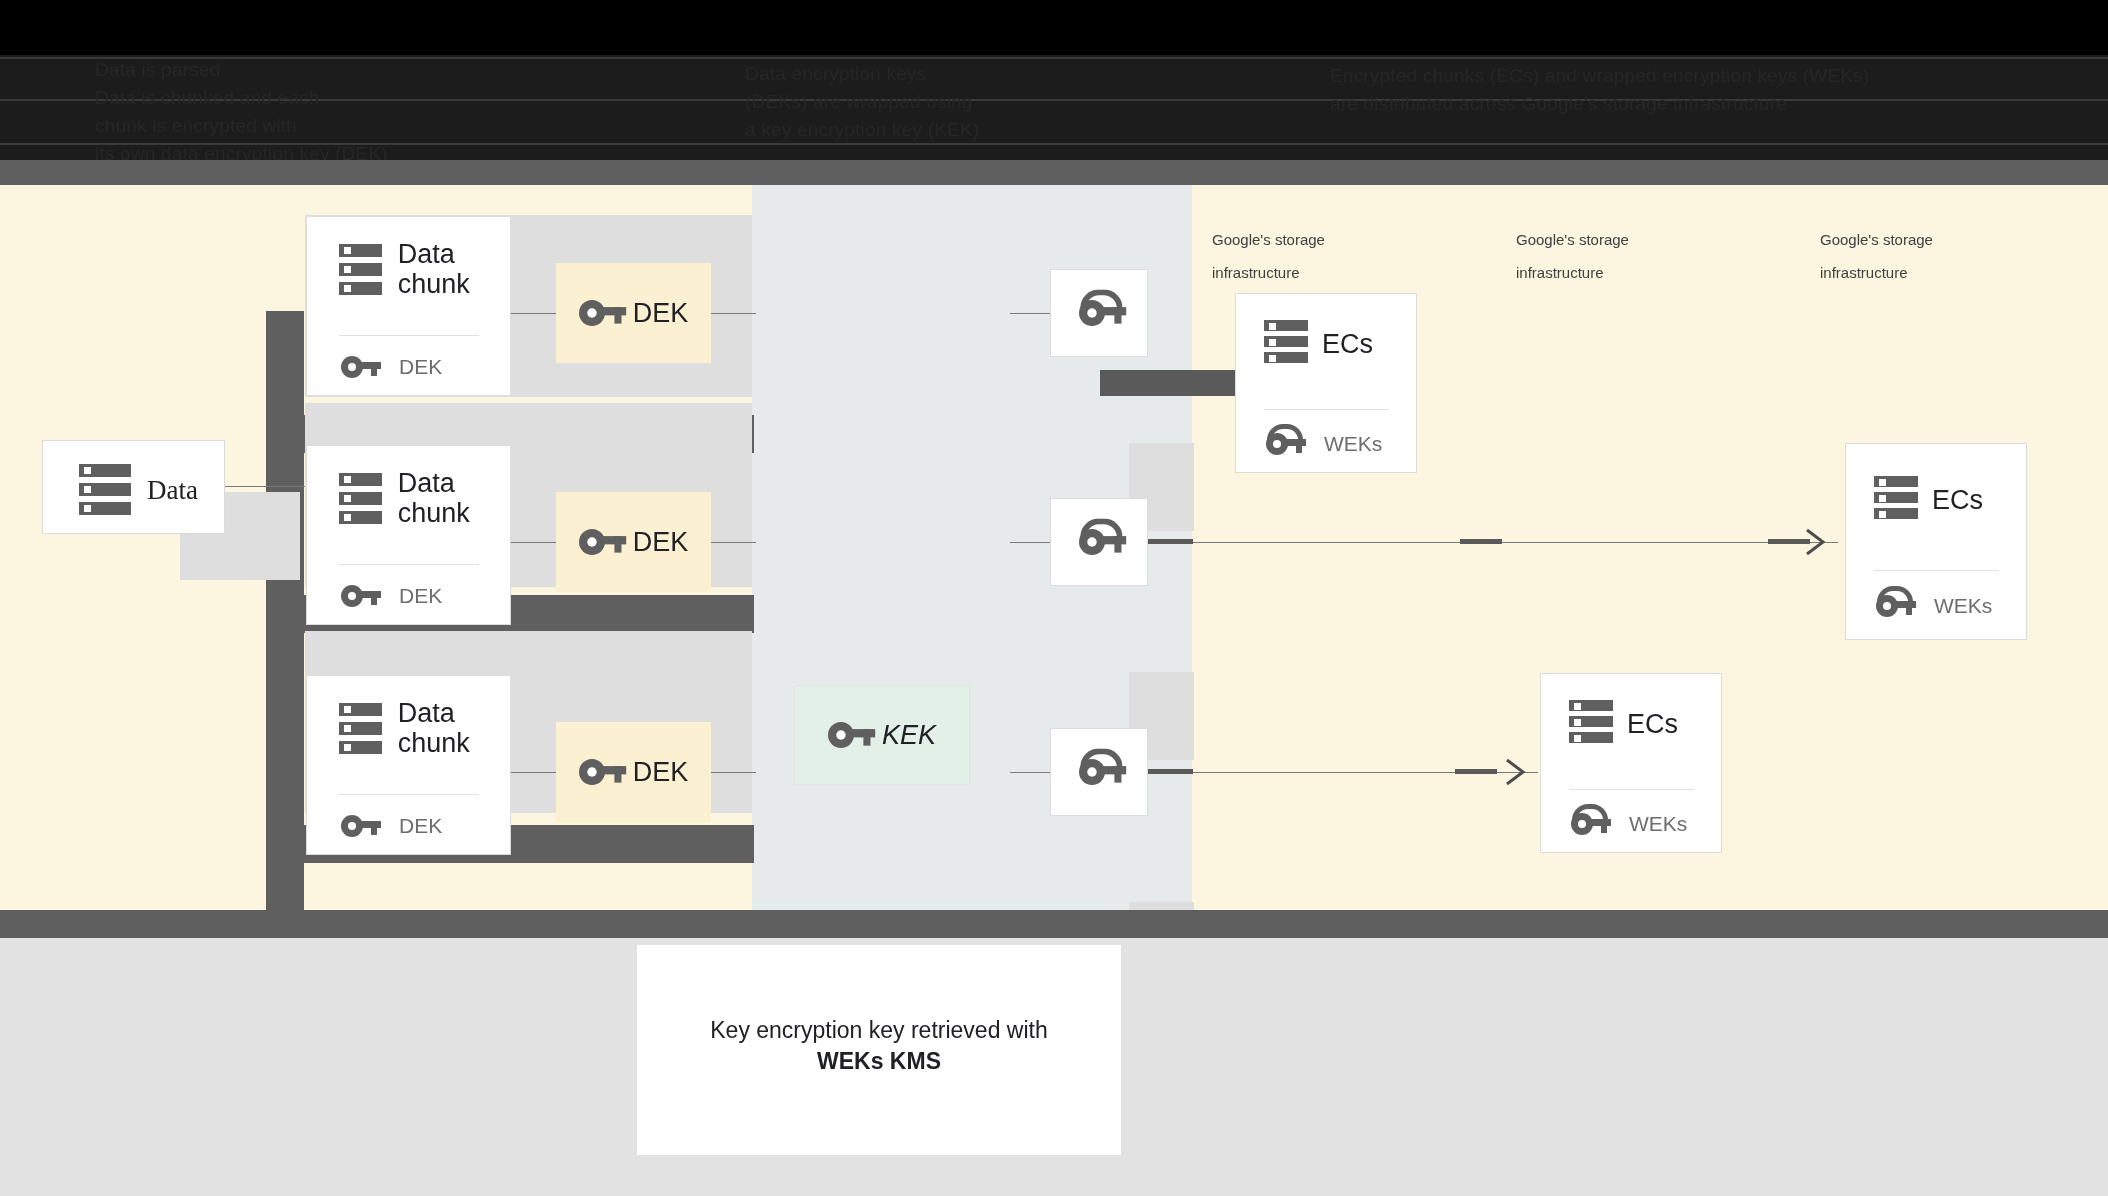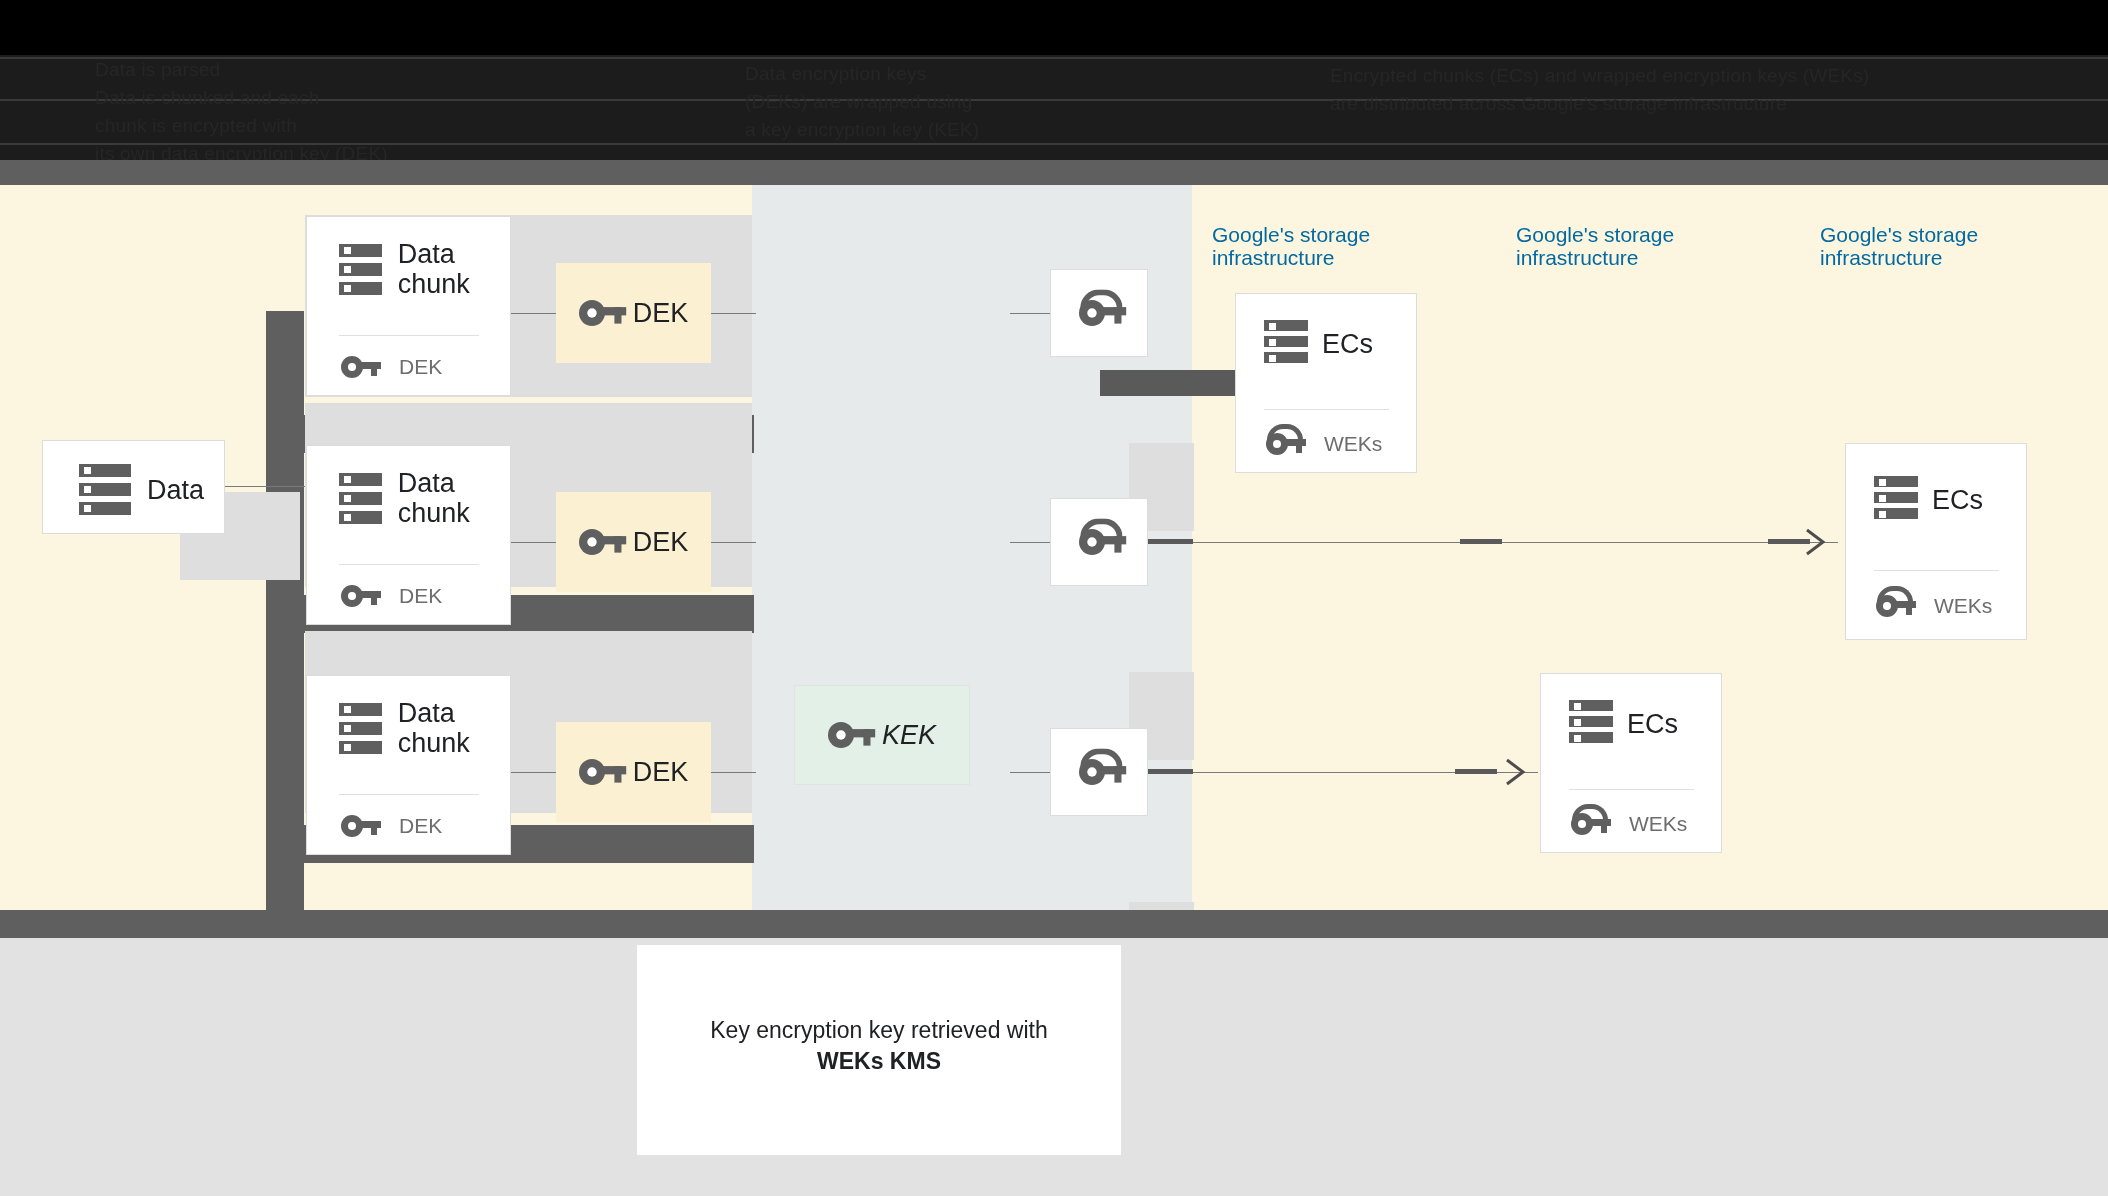--- a/index.html
+++ b/index.html
@@ -43,21 +43,21 @@
   .tbox-label{font-size:27px;color:#202124;}
 
   
   .keysq{position:absolute;background:#fff;border:1px solid #dcdcdc;
          display:flex;align-items:center;justify-content:center;box-sizing:border-box;}
 
   
   .line{position:absolute;background:#5a5a5a;}
   .thinline{position:absolute;background:#7a7a7a;height:1px;}
 
-  .infra{position:absolute;font-size:21px;line-height:23px;color:#0369a1;white-space:pre-line;}
+  .infra{position:absolute;font-size:15px;line-height:33px;color:#404040;white-space:pre-line;}
 
   
   .stack{display:inline-block;width:52px;}
   .stack i{display:block;height:13px;background:#5f5f5f;margin-bottom:6px;position:relative;}
   .stack i:last-child{margin-bottom:0;}
   .stack i:before{content:"";position:absolute;left:5px;top:3px;width:7px;height:7px;background:#fff;}
   .stack.sm{width:44px;}
   .stack.sm i{height:11px;margin-bottom:5px;}
 
   .keyicon{display:inline-block;position:relative;width:40px;height:22px;}
@@ -112,21 +112,21 @@
 
   <div class="panel" style="left:180px;top:307px;width:120px;height:88px;"></div>
   <div class="panel" style="left:305px;top:30px;width:447px;height:182px;"></div>
   <div class="panel" style="left:305px;top:218px;width:447px;height:184px;"></div>
   <div class="panel" style="left:305px;top:446px;width:447px;height:182px;"></div>
   <div class="panel" style="left:1129px;top:258px;width:65px;height:88px;"></div>
   <div class="panel" style="left:1129px;top:487px;width:65px;height:88px;"></div>
   <div class="panel" style="left:1129px;top:717px;width:65px;height:88px;"></div>
 
   <div class="card" style="left:42px;top:255px;width:183px;height:94px;">
-    <div class="card-row" style="position:absolute;left:36px;top:23px;">
+    <div class="card-row" style="position:absolute;left:36px;top:23px;font-family:Liberation Serif, serif;">
       <span class="stack">
         <i></i>
           <i></i>
           <i></i>
       </span>
       <span class="card-title">Data</span>
     </div>
   </div>
   <div class="thinline" style="left:225px;top:301px;width:80px;"></div>
 

